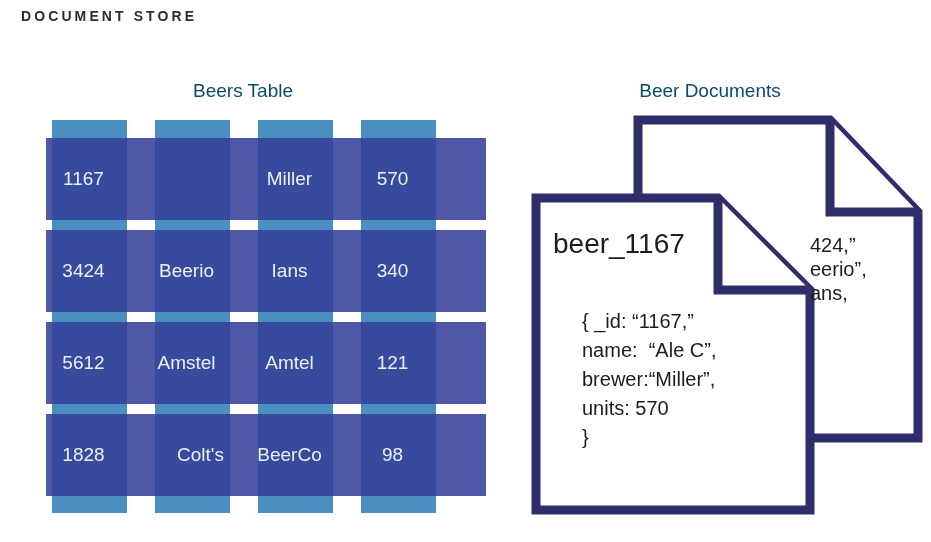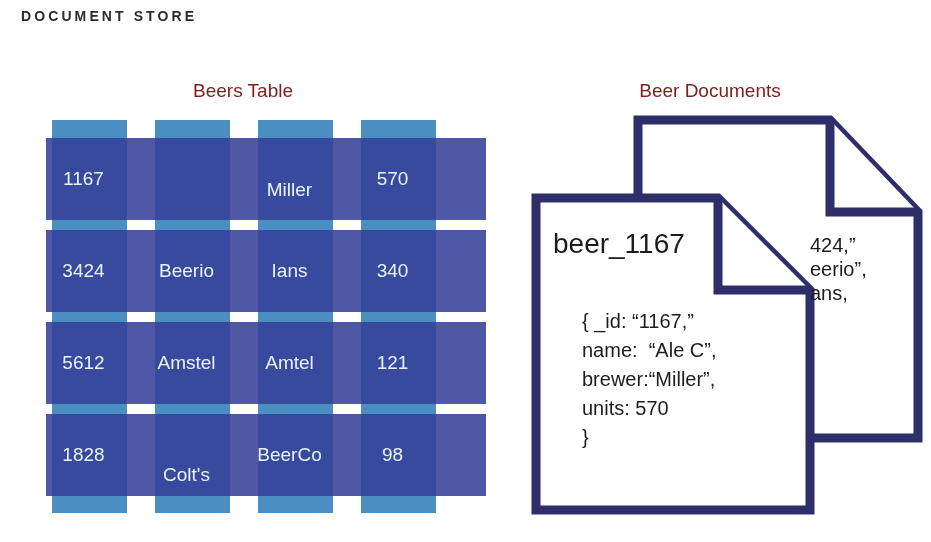--- a/index.html
+++ b/index.html
@@ -25,21 +25,21 @@
     font-weight: bold;
     letter-spacing: 3.1px;
     color: #2b2b33;
   }
 
   
   .panel-title {
     position: absolute;
     font-size: 19px;
     font-weight: normal;
-    color: #7f1d1d;
+    color: #0c4a6e;
     white-space: nowrap;
     text-align: center;
   }
   #beers-table-title { left: 143px; top: 80px; width: 200px; }
   #beer-docs-title   { left: 610px; top: 80px; width: 200px; }
 
   
   #beers-table {
     position: absolute;
     left: 40px;
@@ -126,38 +126,38 @@
 
 <div id="beers-table">
 
   <div class="table-col" style="left:12px;"></div>
   <div class="table-col" style="left:115px;"></div>
   <div class="table-col" style="left:218px;"></div>
   <div class="table-col" style="left:321px;"></div>
 
   <div class="table-row" style="top:26px;">
     <div class="cell" style="left:0px;">1167</div>
-    <div class="cell" style="left:206px;margin-top:11px;">Miller</div>
+    <div class="cell" style="left:206px;">Miller</div>
     <div class="cell" style="left:309px;">570</div>
   </div>
   <div class="table-row" style="top:118px;">
     <div class="cell" style="left:0px;">3424</div>
     <div class="cell" style="left:103px;">Beerio</div>
     <div class="cell" style="left:206px;">Ians</div>
     <div class="cell" style="left:309px;">340</div>
   </div>
   <div class="table-row" style="top:210px;">
     <div class="cell" style="left:0px;">5612</div>
     <div class="cell" style="left:103px;">Amstel</div>
     <div class="cell" style="left:206px;">Amtel</div>
     <div class="cell" style="left:309px;">121</div>
   </div>
   <div class="table-row" style="top:302px;">
     <div class="cell" style="left:0px;">1828</div>
-    <div class="cell" style="left:103px;margin-top:20px;">Colt's</div>
+    <div class="cell" style="left:117px;">Colt's</div>
     <div class="cell" style="left:206px;">BeerCo</div>
     <div class="cell" style="left:309px;">98</div>
   </div>
 </div>
 
 <div id="beer-docs-title" class="panel-title">Beer Documents</div>
 
 <div id="beer-docs">
   <svg width="431" height="430" viewBox="0 0 431 430">
 

